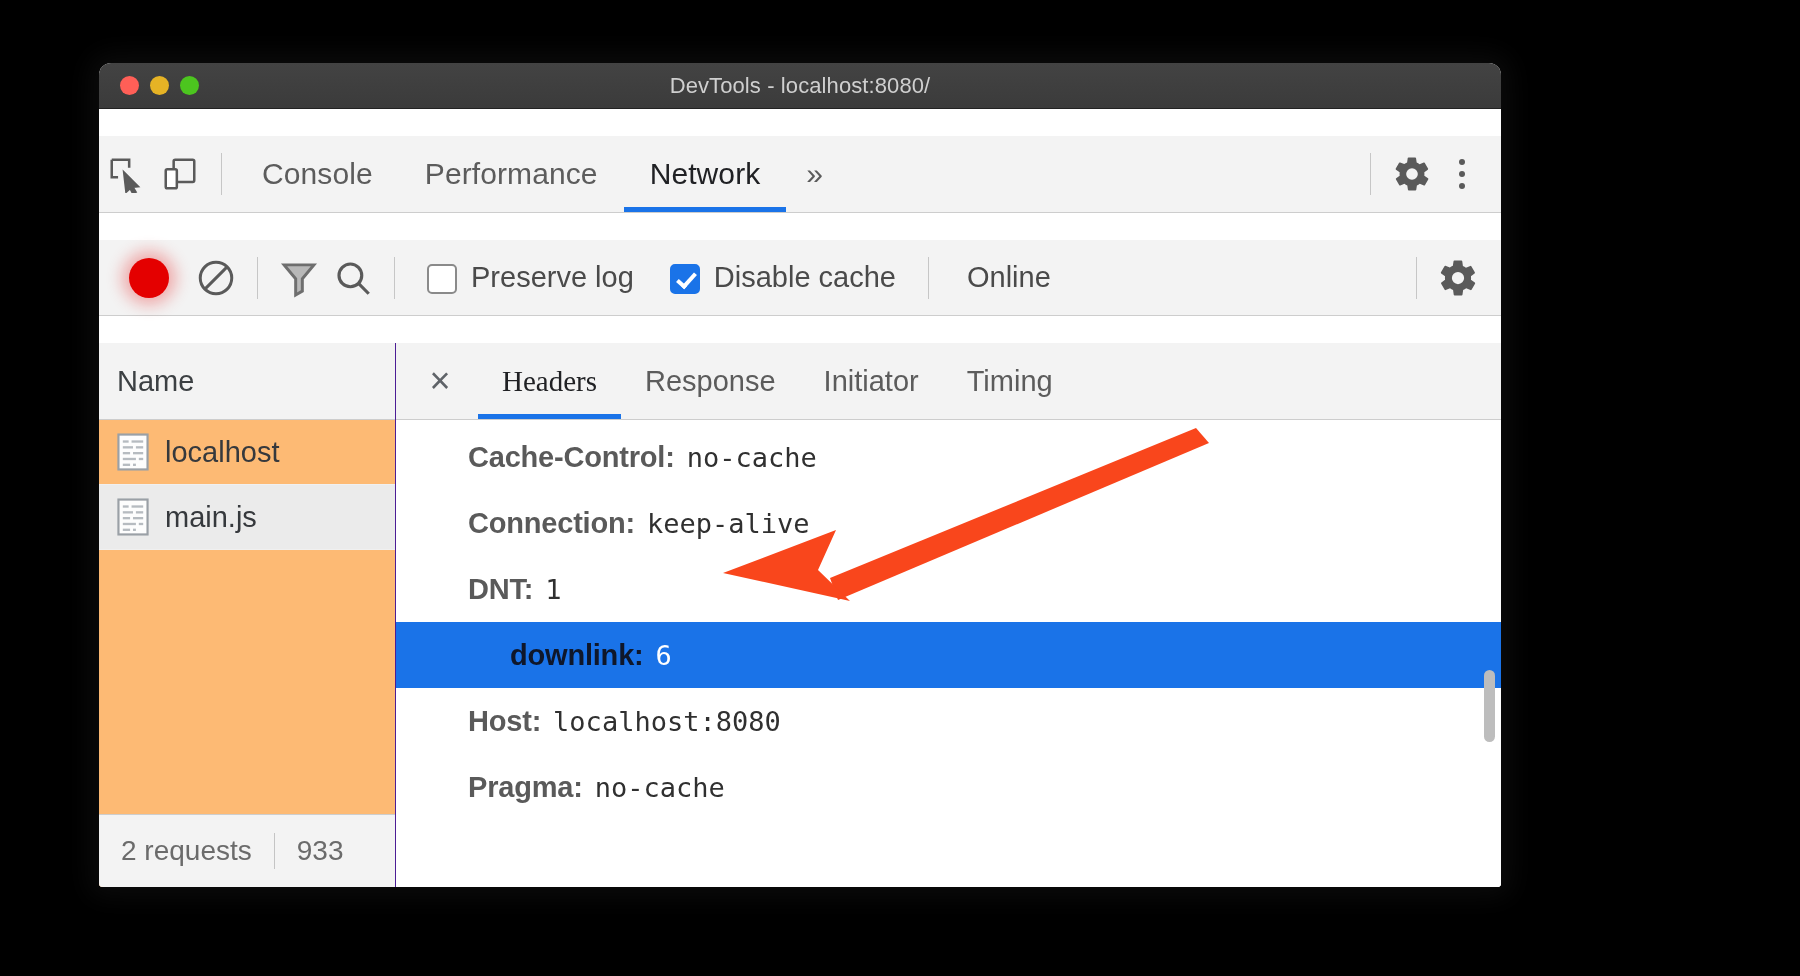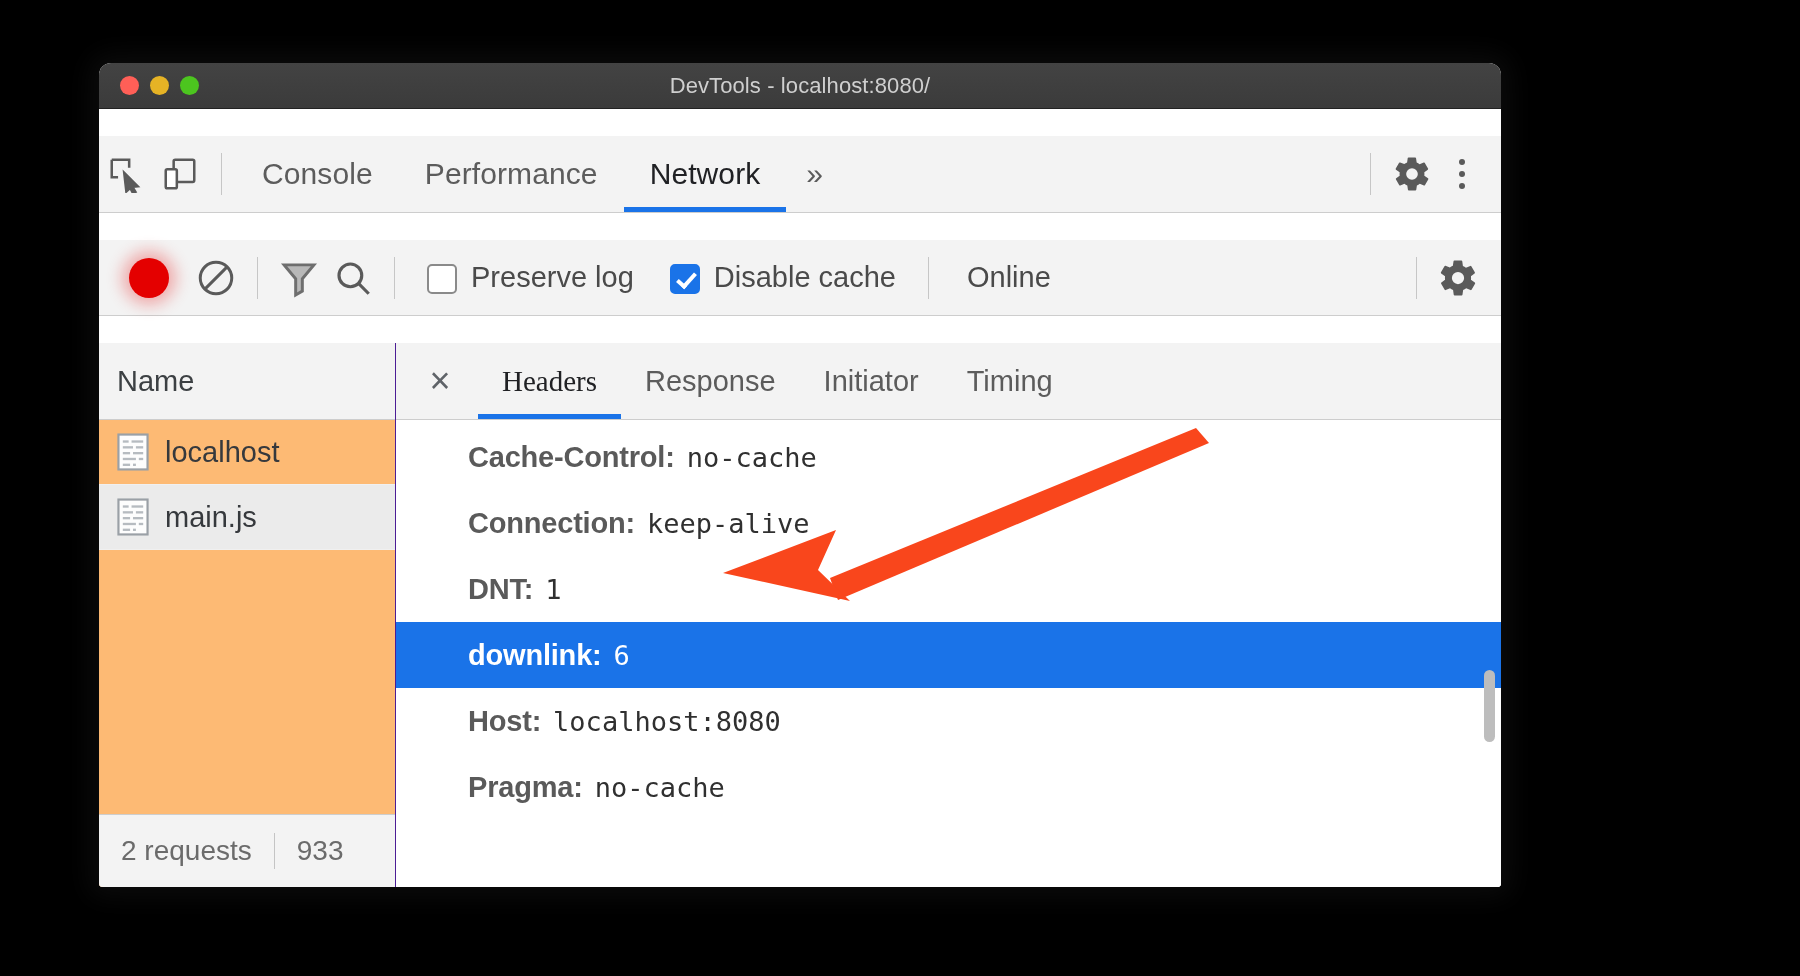--- a/index.html
+++ b/index.html
@@ -314,21 +314,21 @@
   }
   .hrow .hval {
     font-family: "DejaVu Sans Mono", monospace;
     color: #303030;
     font-size: 27px;
     margin-left: 12px;
   }
   .hrow.selected {
     background: #1a73e8;
   }
-  .hrow.selected .hname { color: #ffffff; }
+  .hrow.selected .hname { color: #0f172a; margin-left: 42px; }
   .hrow.selected .hval { color: #ffffff; }
 
   .vscroll {
     position: absolute;
     right: 6px;
     top: 250px;
     width: 11px;
     height: 72px;
     border-radius: 6px;
     background: #bdbdbd;

